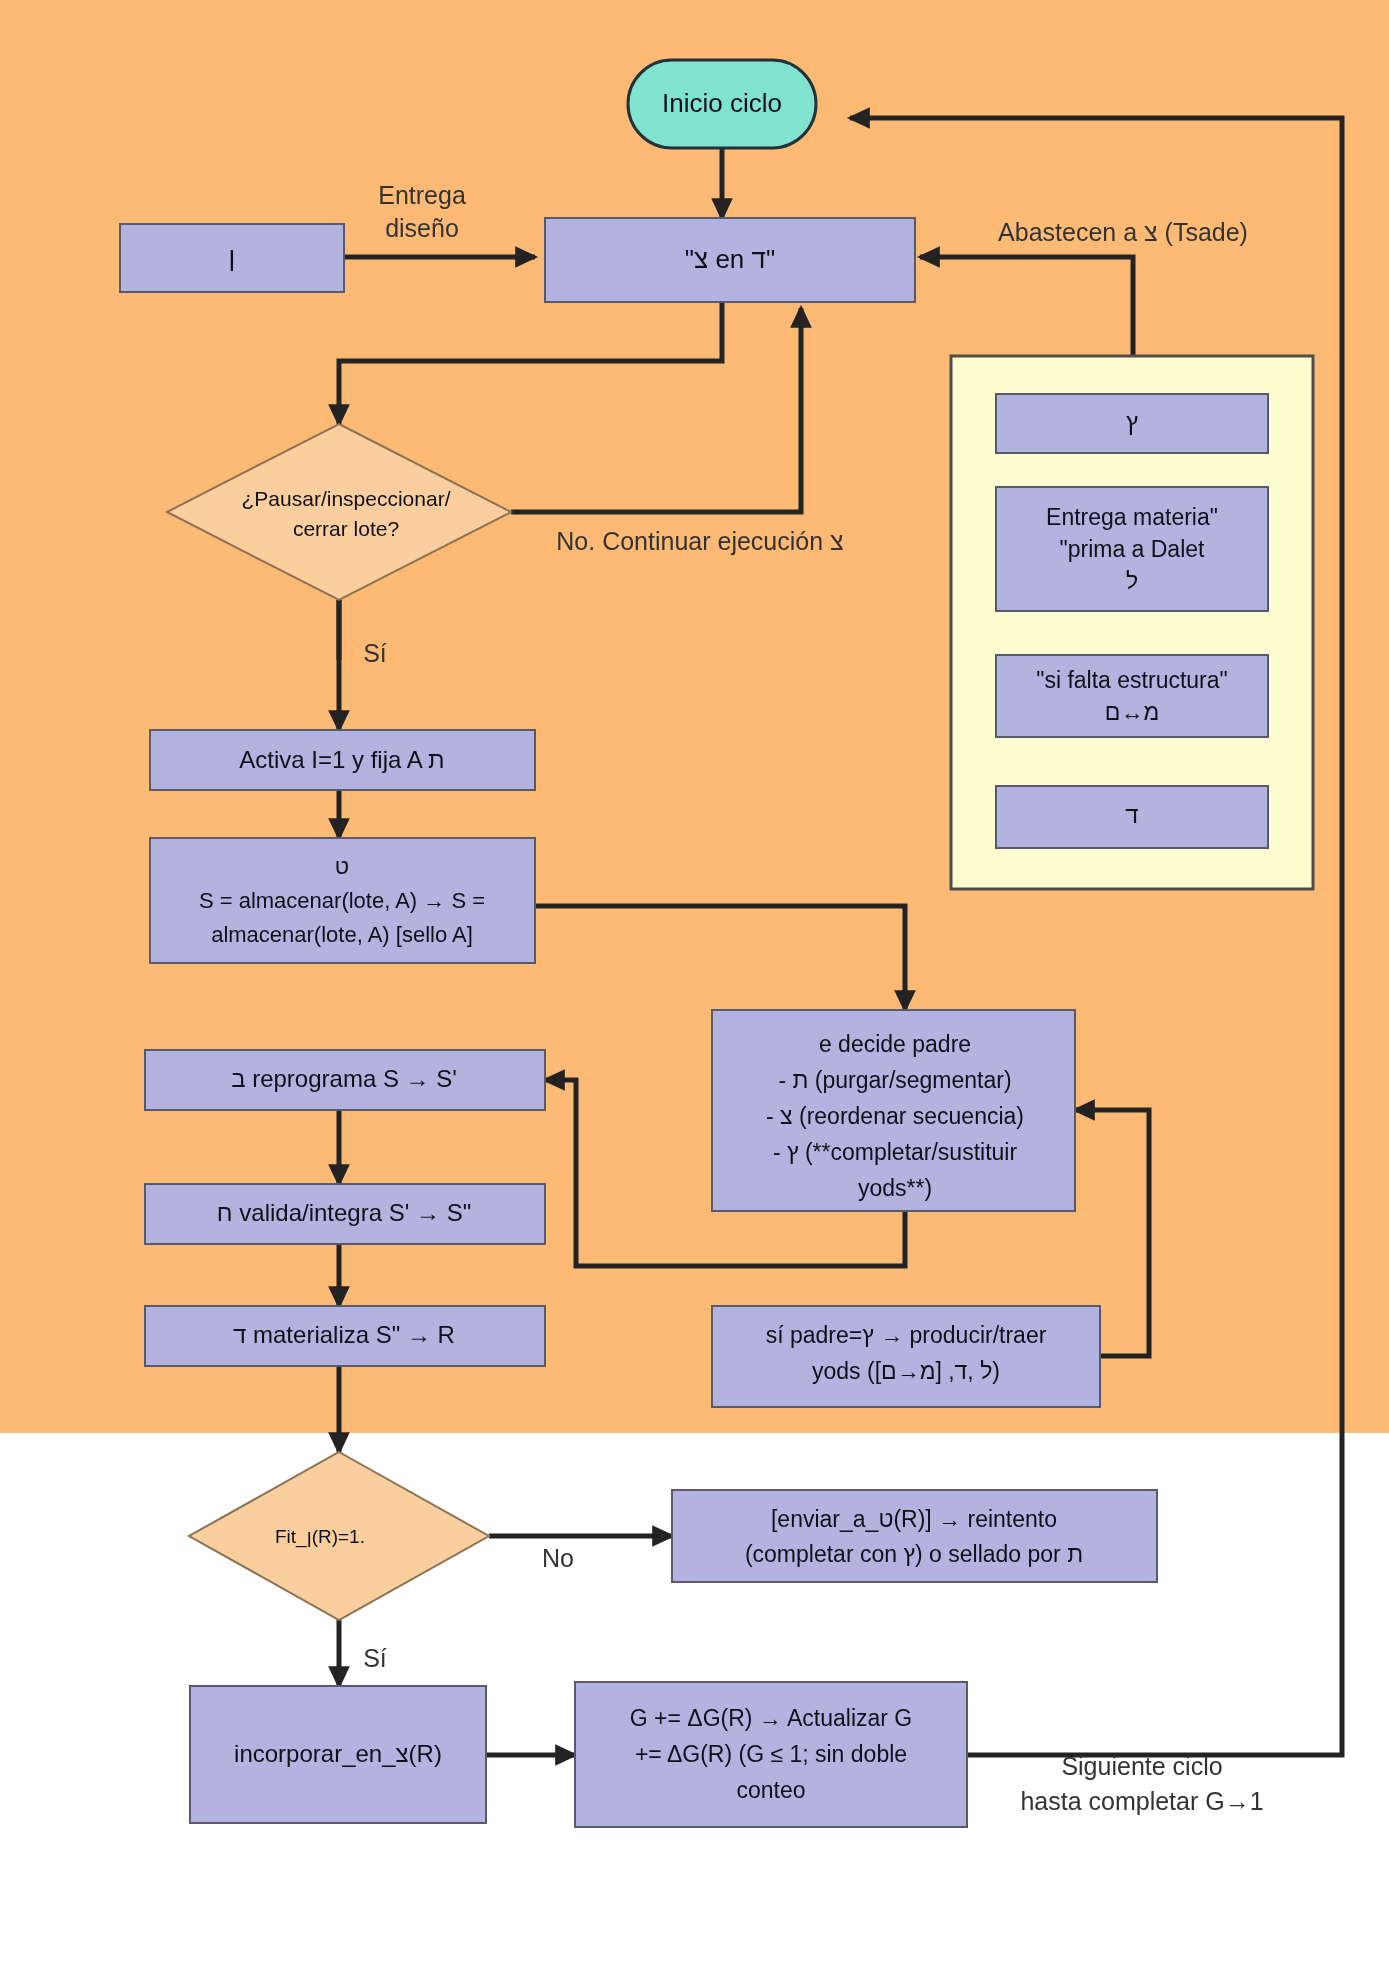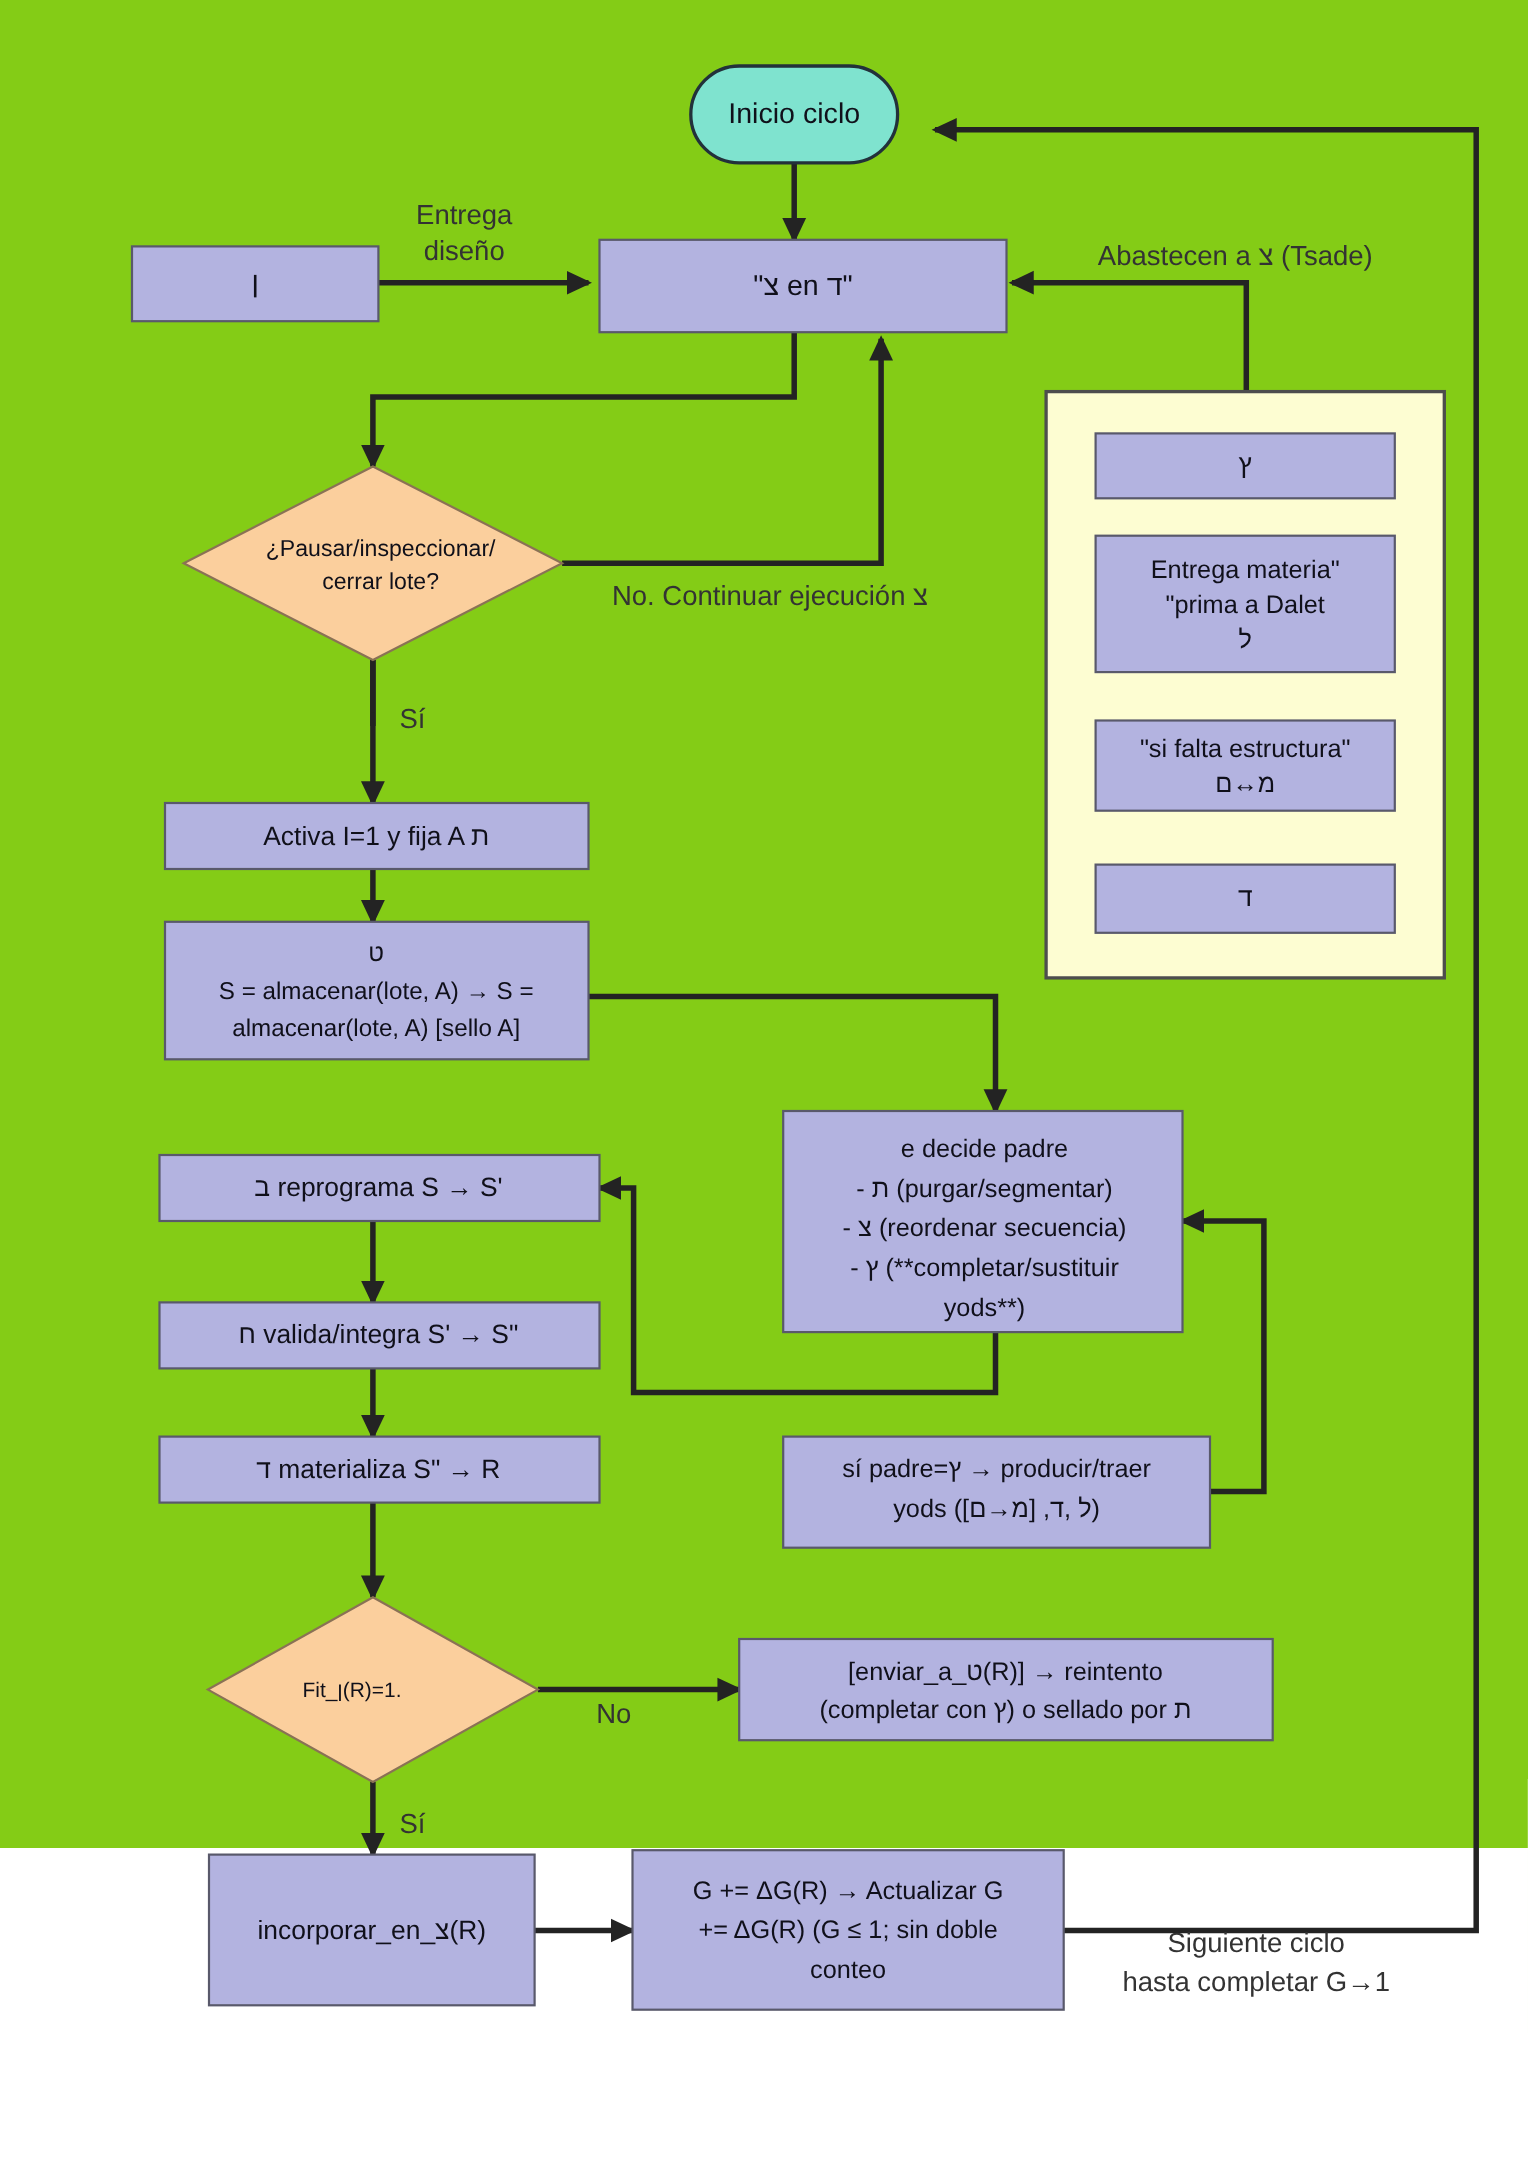--- a/index.html
+++ b/index.html
@@ -1,20 +1,20 @@
 <!DOCTYPE html>
 <html><head>
 <meta charset="utf-8">
 <style>
   html,body{margin:0;padding:0;background:#ffffff;}
   body{
     font-family:"Liberation Sans","DejaVu Sans",sans-serif;
     width:1389px;height:1965px;overflow:hidden;
   }
-  #stage{position:relative;width:1389px;height:1680px;background:#84cc16;}
+  #stage{position:relative;width:1389px;height:1433px;background:#fdba74;}
   svg#diagram{position:absolute;top:0;left:0;width:1389px;height:1965px;}
   .nodetext{
     font-family:"Liberation Sans","DejaVu Sans",sans-serif;
     fill:#10101a;
     text-anchor:middle;
     dominant-baseline:middle;
   }
   .edgelabel{
     font-family:"Liberation Sans","DejaVu Sans",sans-serif;
     fill:#333333;

